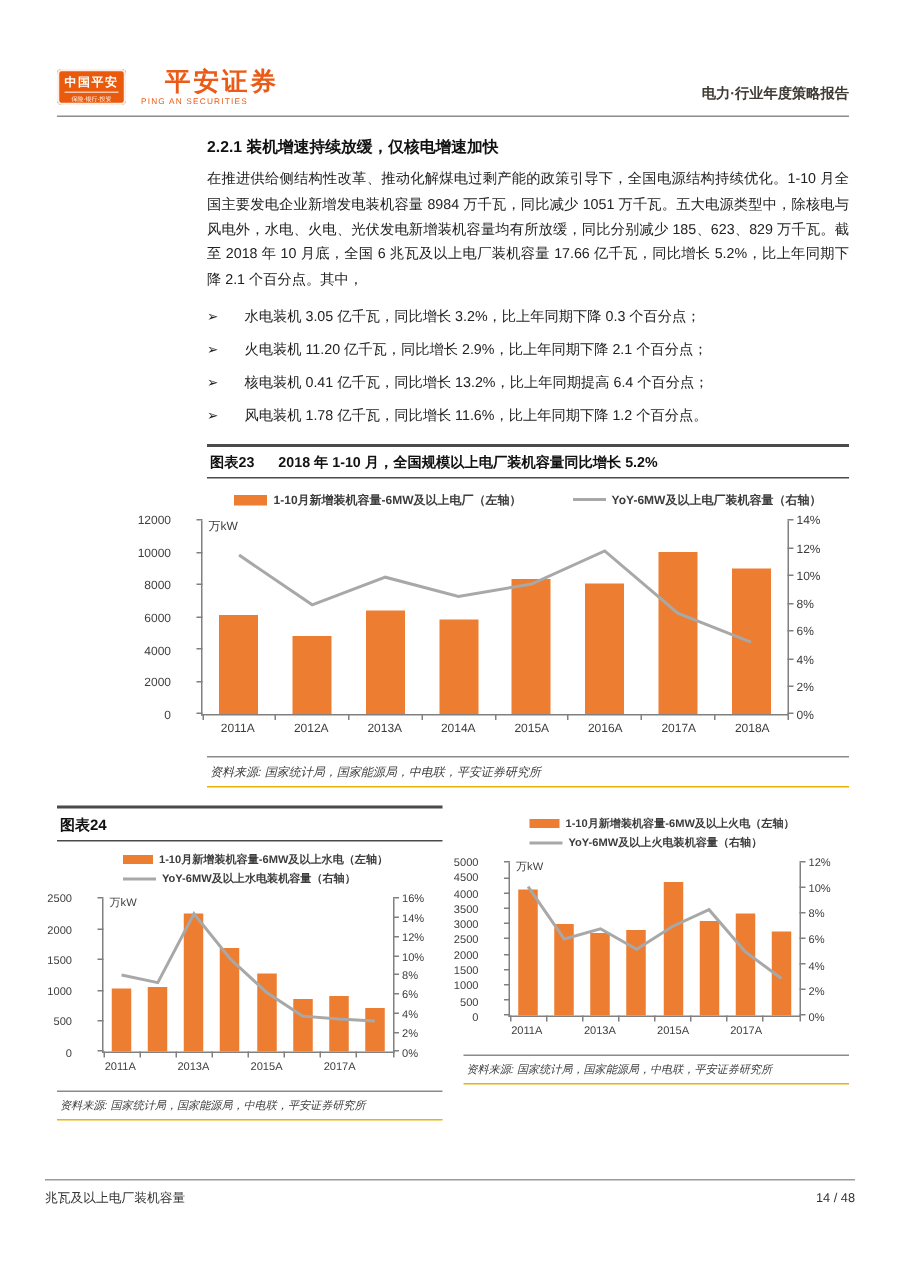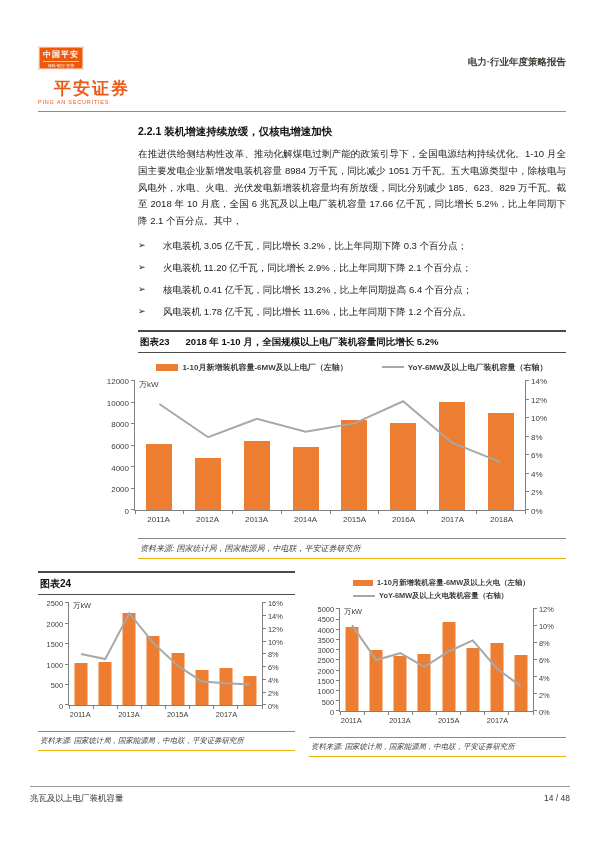--- a/index.html
+++ b/index.html
@@ -2,21 +2,21 @@
 <html style="--bar: #ED7D31; --line: #A8A8A8;"><head>
 <meta charset="utf-8">
 <style>
   * { margin:0; padding:0; box-sizing:border-box; }
   html,body { background:#ffffff; }
   body { font-family:"Liberation Sans","DejaVu Sans",sans-serif; }
   .page { position:relative; width:600px; height:848px; background:#fff; overflow:hidden; margin:0 auto; }
 
   
   header { display:flex; justify-content:space-between; align-items:flex-start; padding:46px 34px 0 38px; }
-  .brand { display:flex; align-items:flex-start; gap:10px;flex-direction:column; }
+  .brand { display:flex; align-items:flex-start; gap:10px; }
   .logo-box { background:#E95A0C; border-radius:3px; padding:3px 5px 2px; text-align:center;
               box-shadow:inset 0 0 0 1.5px rgba(255,255,255,.9), inset 0 0 0 3px #E95A0C; }
   .logo-cn { color:#fff; font-size:8px; font-weight:bold; letter-spacing:1px; white-space:nowrap; }
   .logo-sub { color:#fff; font-size:4px; margin-top:1px; border-top:1px solid rgba(255,255,255,.65); padding-top:1px; white-space:nowrap; }
   .brand-cn { color:#EB5B17; font-size:17px; font-weight:bold; letter-spacing:2px; line-height:18px;margin-left:16px; }
   .brand-en { color:#EB5B17; font-size:5.5px; letter-spacing:.8px; margin-top:1px; }
   .report-type { font-size:9.5px; font-weight:bold; color:#3F3A34; margin-top:10px; }
   .header-rule { margin:6px 34px 0 38px; border-bottom:1px solid #8C8C8C; }
 
   
@@ -44,21 +44,21 @@
   .fig--sm .swatch-bar { width:20px; height:6px; }
 
   .chart { display:flex; margin-top:8px; }
   .chart--lg { margin-left:-40px; }
   .ycol { position:relative; flex:none; }
   .chart--lg .ycol-left  { width:36px; height:130px; }
   .chart--lg .ycol-right { width:40px; height:130px; }
   .chart--sm .ycol-left  { width:30px; height:103px; }
   .chart--sm .ycol-right { width:32px; height:103px; }
   .ytick { position:absolute; transform:translateY(-50%); font-size:8px; color:#3d3d3d; white-space:nowrap; }
-  .ycol-left .ytick { right:5px; }
+  .ycol-left .ytick { right:20px; }
   .ycol-right .ytick { left:5px; }
   .fig--sm .ytick { font-size:7.4px; }
 
   .plotwrap { flex:1; min-width:0; }
   .plot { position:relative; height:130px; border-left:1px solid #808080; border-bottom:1px solid #808080; border-right:1px solid #808080; }
   .chart--sm .plot { height:103px; }
   .unit { position:absolute; left:4px; top:-2px; font-size:8px; color:#3d3d3d; }
   .fig--sm .unit { font-size:7.4px; }
   .bar { position:absolute; bottom:0; transform:translateX(-50%); background:var(--bar,#ED7D31); }
   .chart--lg .bar { width:26px; }
@@ -209,20 +209,30 @@
       </div>
       <div class="source">资料来源: 国家统计局，国家能源局，中电联，平安证券研究所</div>
     </section>
   </main>
 
   <div class="small-row">
 
     <section class="fig fig--sm">
       <div class="fig-header">
         <span>图表24</span>
+      </div>
+      <div class="legend legend--stack">
+        <span class="legend-item">
+          <span class="swatch-bar"></span>
+          <span>1-10月新增装机容量-6MW及以上水电（左轴）</span>
+        </span>
+        <span class="legend-item">
+          <span class="swatch-line"></span>
+          <span>YoY-6MW及以上水电装机容量（右轴）</span>
+        </span>
       </div>
       <div class="chart chart--sm">
         <div class="ycol ycol-left">
             <div class="ytick" style="top: 100%;">0</div>
             <div class="ytick" style="top: 80%;">500</div>
             <div class="ytick" style="top: 60%;">1000</div>
             <div class="ytick" style="top: 40%;">1500</div>
             <div class="ytick" style="top: 20%;">2000</div>
             <div class="ytick" style="top: 0%;">2500</div>
           </div>

